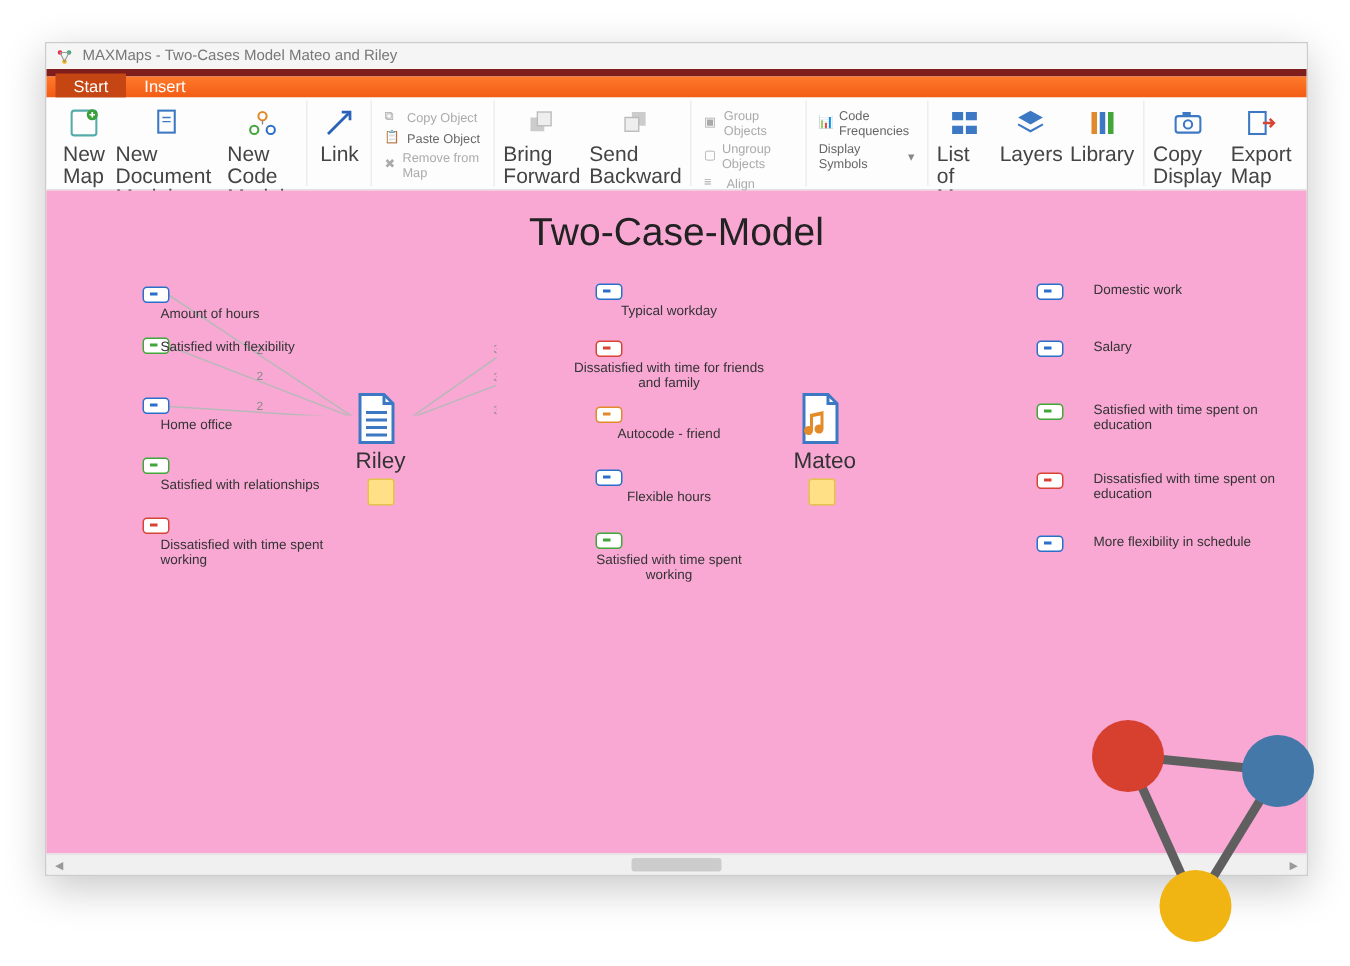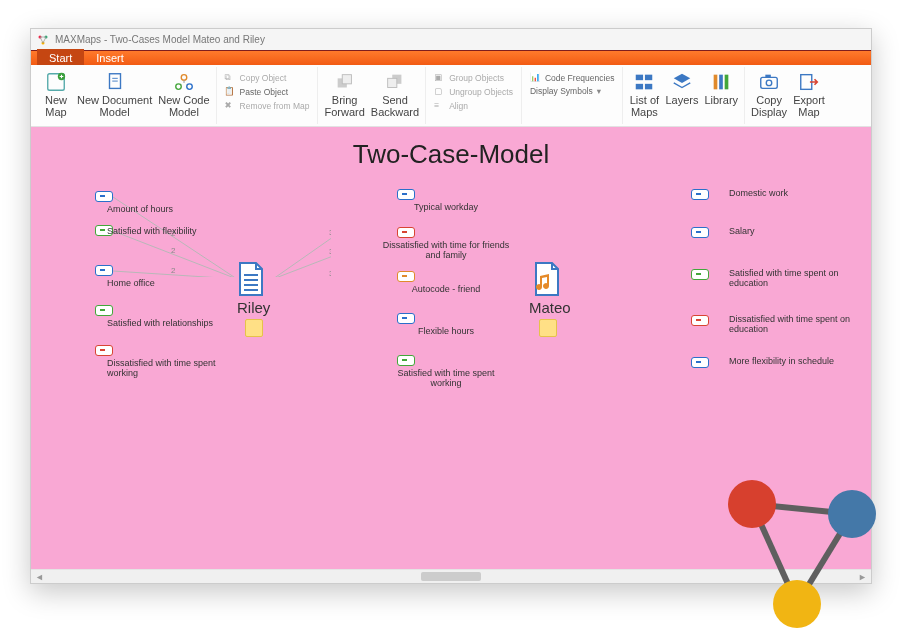--- a/index.html
+++ b/index.html
@@ -1,27 +1,27 @@
 <!DOCTYPE html>
 <html><head>
 <meta charset="utf-8">
 <style>
 * { box-sizing: border-box; margin: 0; padding: 0; }
 body { font-family: "Segoe UI", Tahoma, sans-serif; font-size: 10px; background: #fff; position: relative; width: 900px; height: 644px; overflow: hidden; }
 .window { position: absolute; left: 30px; top: 28px; width: 842px; height: 556px; border: 1px solid #ccc; box-shadow: 0 8px 26px rgba(0,0,0,0.22); background: #fff; display: flex; flex-direction: column; }
-.titlebar { height: 22px; background: #f5f5f5; border-bottom: 1px solid #7f1d1d; display: flex; align-items: center; padding: 0 6px; color: #777; font-size: 10px; }
+.titlebar { height: 22px; background: #f5f5f5; border-bottom: 5px solid #7f1d1d; display: flex; align-items: center; padding: 0 6px; color: #777; font-size: 10px; }
 .title-icon { width: 12px; height: 12px; margin-right: 6px; }
 .tabbar { height: 14px; background: linear-gradient(#ff7a2b,#f25b14); display: flex; align-items: center; padding-left: 6px; }
 .tab { color: #fff; font-size: 11px; padding: 3px 12px 4px; cursor: pointer; }
 .tab.active { background: #c54612; }
 .ribbon { height: 62px; background: #fdfdfd; border-bottom: 1px solid #e2e2e2; display: flex; padding: 2px 4px; }
 .rgroup { display: flex; flex-direction: row; align-items: flex-start; border-right: 1px solid #eee; padding: 2px 3px; }
 .rbtn { display: flex; flex-direction: column; align-items: center; justify-content: flex-start; padding: 2px 3px; min-width: 36px; cursor: pointer; }
 .rbtn .ic { width: 22px; height: 22px; display: flex; align-items: center; justify-content: center; margin-bottom: 2px; }
-.rbtn .lbl { font-size: 11px; color: #444; text-align: center; line-height: 1.05; }
+.rbtn .lbl { font-size: 14px; color: #444; line-height: 1.05; }
 .rmini { display: flex; align-items: center; padding: 1px 3px; font-size: 8.5px; color: #666; cursor: pointer; }
 .rmini .mic { width: 12px; height: 12px; margin-right: 3px; }
 .vmini { display:flex; flex-direction:column; justify-content:center; padding:2px 2px;}
 .canvas { flex: 1; position: relative; background: #f9a8d4; overflow: hidden; padding-left: 27px; }
 .heading { font-size: 26px; font-weight: 300; color: #222; position: absolute; left: 50%; transform: translateX(-50%); top: 12px; }
 .svglayer { position:absolute; inset:0; }
 .codebox { position:absolute; width:18px; height:11px; border:1.5px solid; border-radius:3px; background:#fff; }
 .codebox::after { content:""; position:absolute; left:4px; top:3px; width:5px; height:1.5px; background:currentColor; }
 .clabel { position:absolute; font-size:9px; color:#333; max-width:130px; line-height:1.1;margin-left:12px; }
 .docicon { position:absolute; width:28px; height:36px; }
@@ -80,20 +80,31 @@
       <div class="rbtn">
         <span class="ic">
             <svg viewBox="0 0 24 24">
               <circle cx="12" cy="7" r="3" fill="none" stroke="#e08a2c" stroke-width="1.5"></circle>
               <circle cx="6" cy="17" r="3" fill="none" stroke="#43a63a" stroke-width="1.5"></circle>
               <circle cx="18" cy="17" r="3" fill="none" stroke="#2a6fca" stroke-width="1.5"></circle>
               <path d="M12 10v3m-3 2l-1 1m7-1l1 1" stroke="#888"></path>
             </svg>
           </span>
         <span class="lbl">New Code<br>Model</span>
+      </div>
+    </div>
+    <div class="rgroup">
+      <div class="rbtn">
+        <span class="ic">
+            <svg viewBox="0 0 24 24">
+              <path d="M4 20L20 4" stroke="#2a62b8" stroke-width="2"></path>
+              <path d="M14 4h6v6" fill="none" stroke="#2a62b8" stroke-width="2"></path>
+            </svg>
+          </span>
+        <span class="lbl">Link</span>
       </div>
     </div>
     <div class="rgroup">
       <div class="vmini">
         <div class="rmini disabled">
             <span class="mic">⧉</span>
             <span>Copy Object</span>
           </div>
         <div class="rmini">
             <span class="mic">📋</span>

